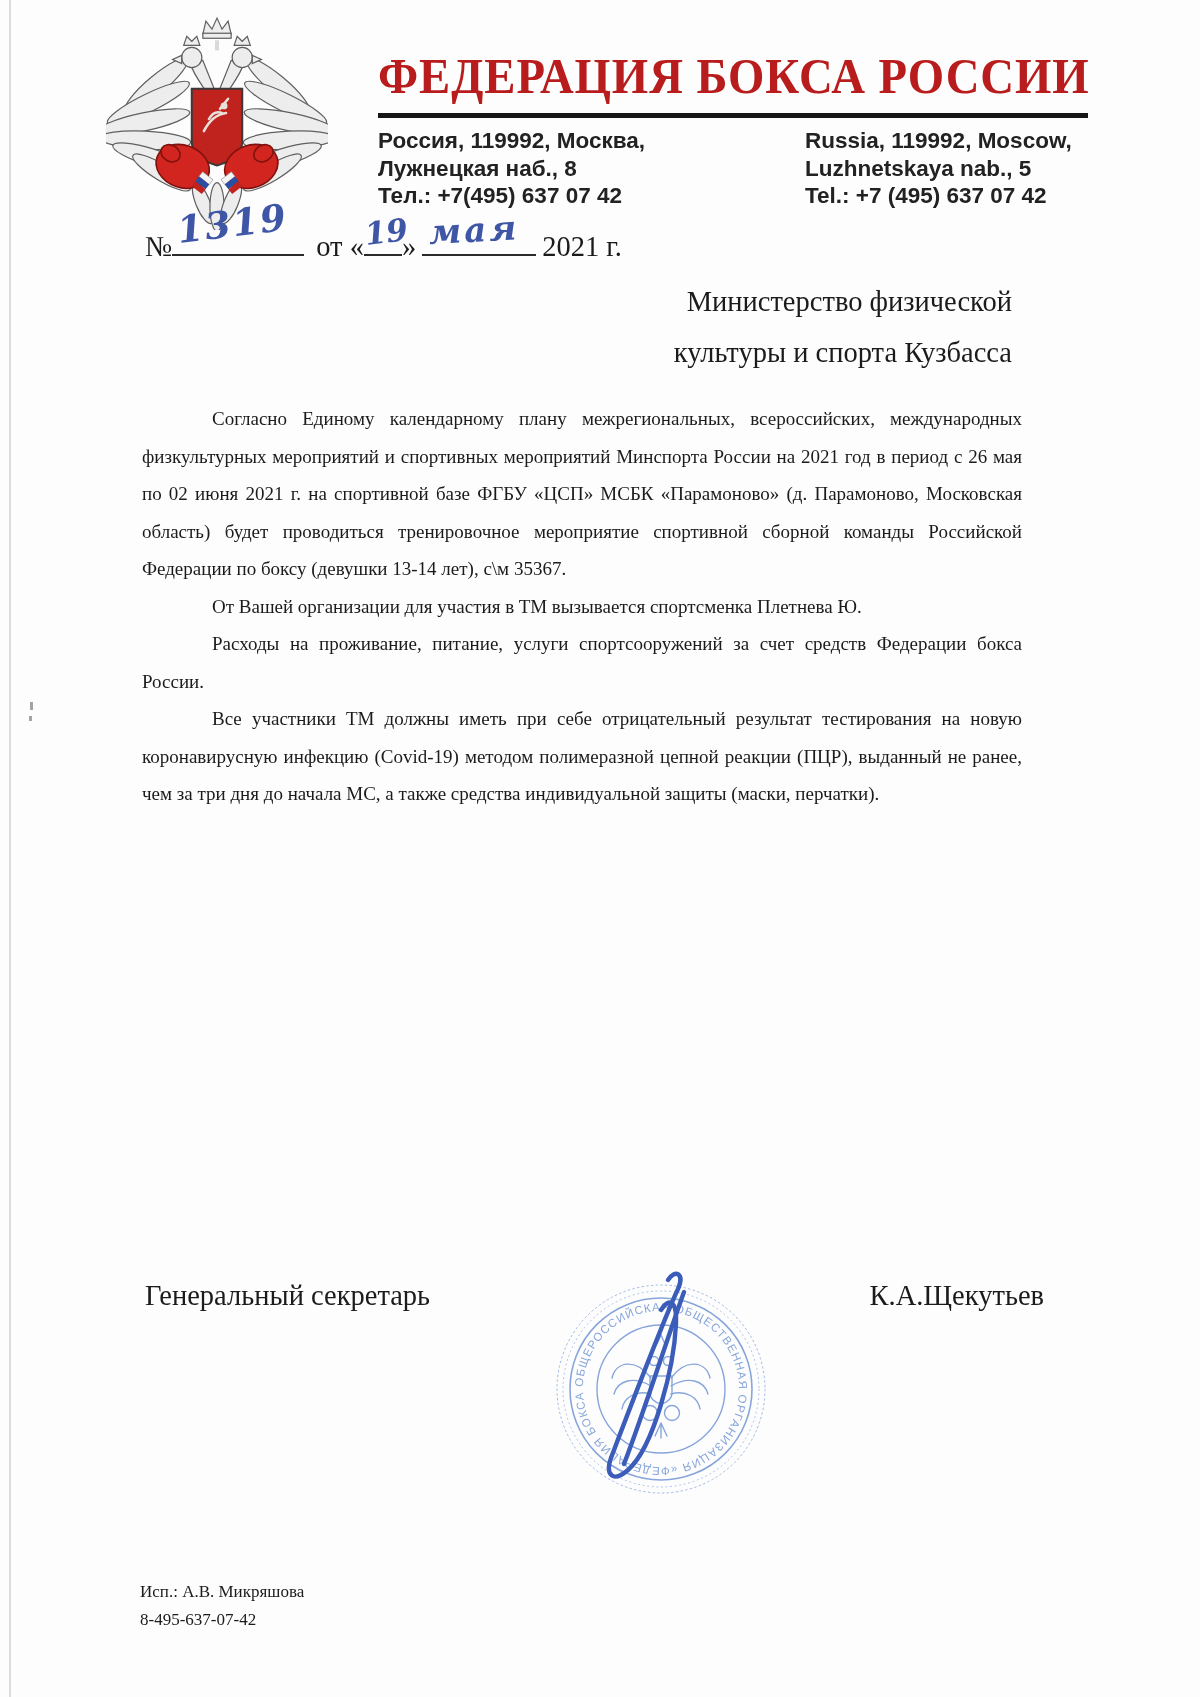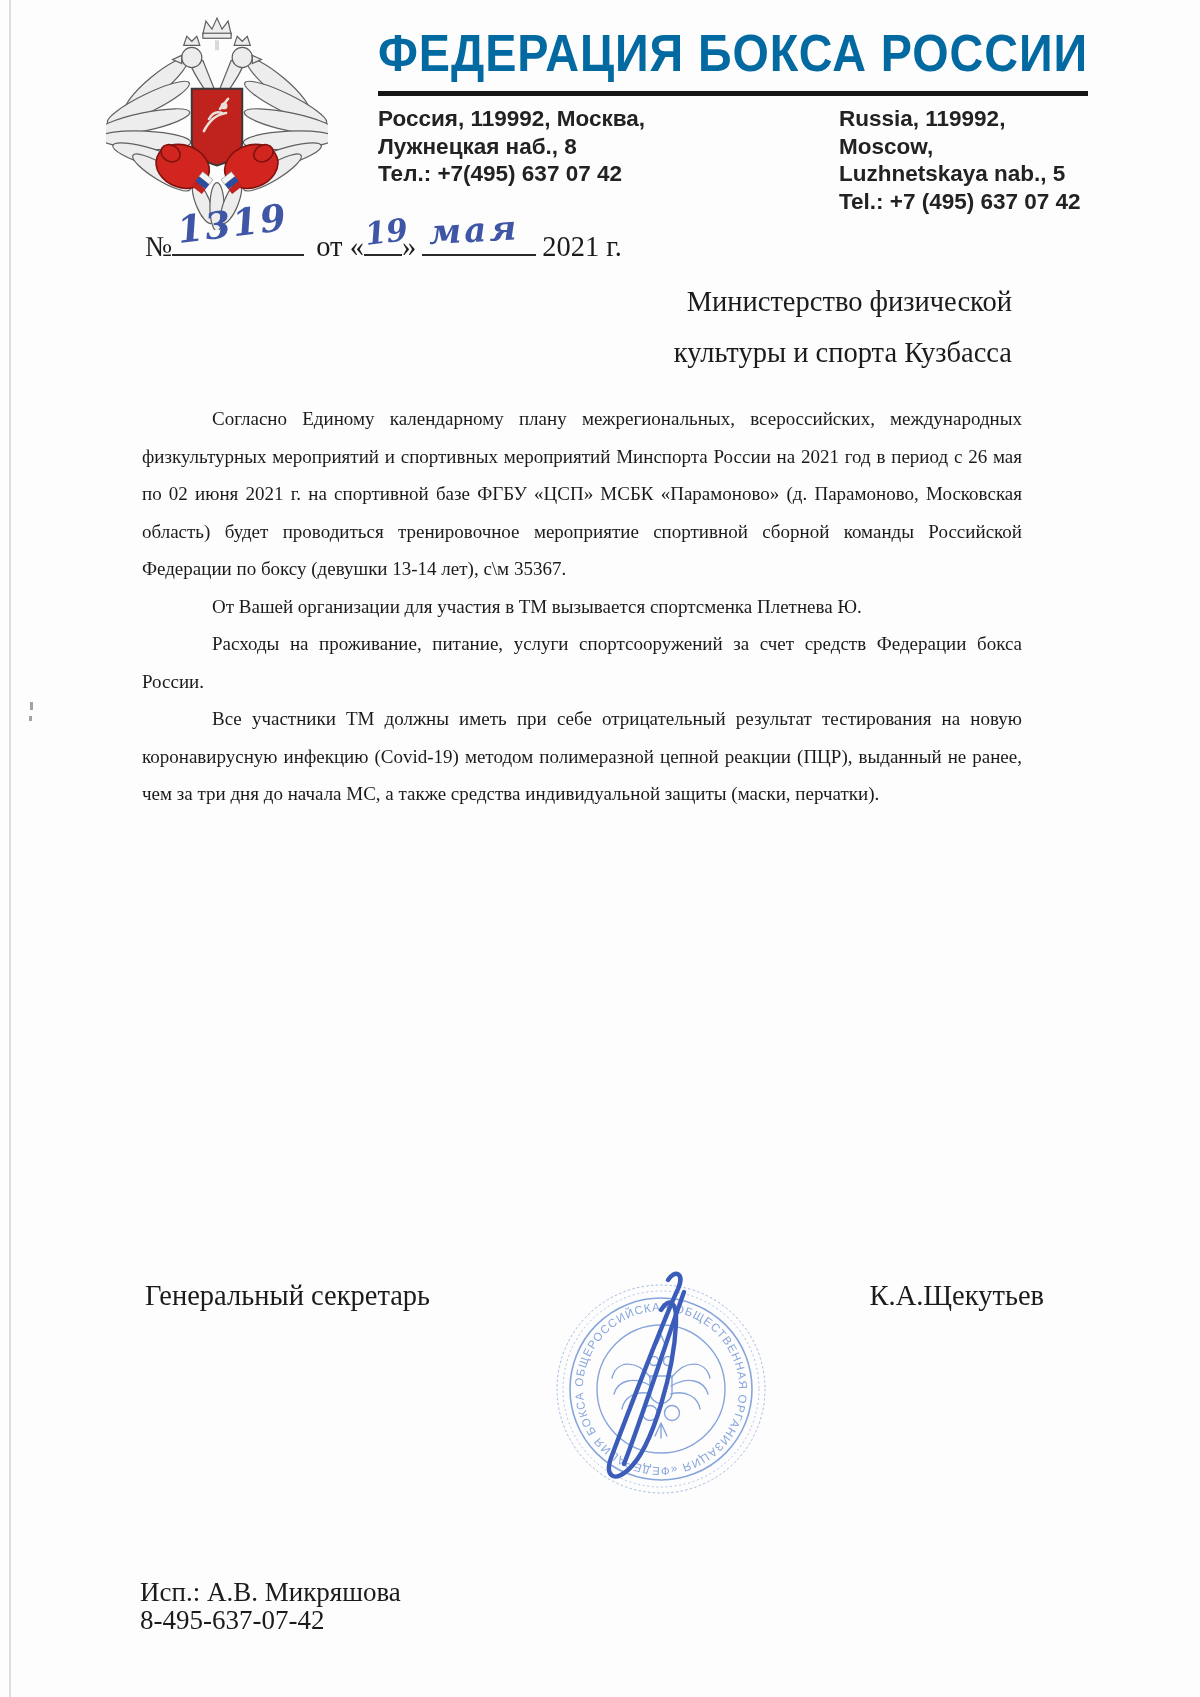--- a/index.html
+++ b/index.html
@@ -9,29 +9,29 @@
     background:#fdfdfd; color:#1b1b1b;
     font-family:"Liberation Serif", serif; overflow:hidden;
   }
   .scan-edge { position:absolute; left:9px; top:0; width:2px; height:100%;
     background:rgba(110,110,110,.22); }
   .speck { position:absolute; width:3px; height:8px; background:rgba(90,90,90,.55); }
 
   
   .emblem { position:absolute; left:106px; top:8px; width:222px; height:222px; }
   .head-right { position:absolute; left:378px; top:26px; width:712px; }
-  .title { font-family:Liberation Sans, sans-serif; font-weight:700;
-    white-space:nowrap; color:#0369a1; }
+  .title { font-family:Liberation Serif, serif; font-weight:700;
+    white-space:nowrap; color:#b91c1c;margin-top:22px; }
   .title-ru { font-size:51px; line-height:56px; letter-spacing:1px; }
   .title-en { font-size:50px; line-height:54px; letter-spacing:0.5px; }
   .fit-w { display:inline-block; transform-origin:left center; }
   .rule { width:710px; height:5px; background:#161616; margin-top:9px; }
   .addresses { display:flex; margin-top:9px;
     font-family:"Liberation Sans", sans-serif; font-weight:700;
-    font-size:22.5px; line-height:27.5px; color:#222;gap:34px; }
+    font-size:22.5px; line-height:27.5px; color:#222; }
   .addr-ru { width:427px; }
   .addr-en { flex:1; }
 
   
   .refline { position:absolute; left:145px; top:222px; font-size:28.5px;
     white-space:nowrap; }
   .refline .lbl { display:inline-block; vertical-align:baseline; }
   .blank { display:inline-block; border-bottom:2px solid #2a2a2a;
     height:34px; position:relative; vertical-align:baseline; }
   .b-num { width:132px; }
@@ -58,21 +58,21 @@
   
   .sigrow { position:absolute; left:145px; right:156px; top:1280px;
     display:flex; justify-content:space-between; font-size:28.5px; }
 
   
   .stamp { position:absolute; left:554px; top:1282px; width:214px; height:214px;
     opacity:0.92; }
   .sig-ink { position:absolute; left:556px; top:1266px; width:220px; height:230px; }
 
   
-  .exec { position:absolute; left:140px; top:1578px; font-size:27px;
+  .exec { position:absolute; left:140px; top:1578px; font-size:17px;
     line-height:28px; }
 </style>
 </head>
 <body>
 
 <div class="page">
   <div class="scan-edge"></div>
   <div class="speck" style="left:30px; top:702px;"></div>
   <div class="speck" style="left:29px; top:716px; height:5px;"></div>
 

